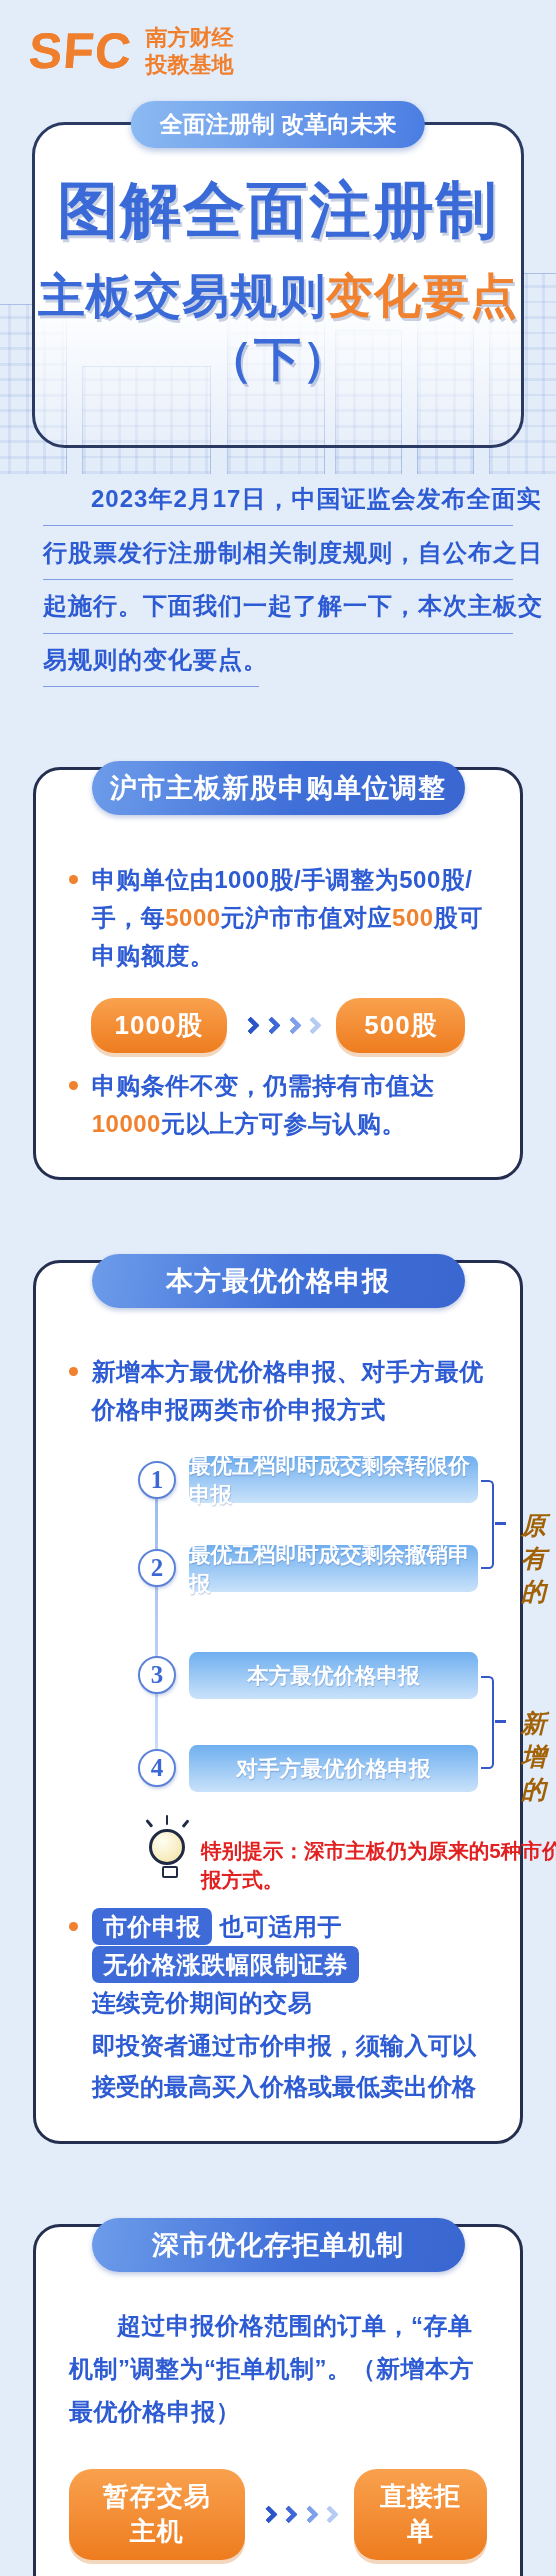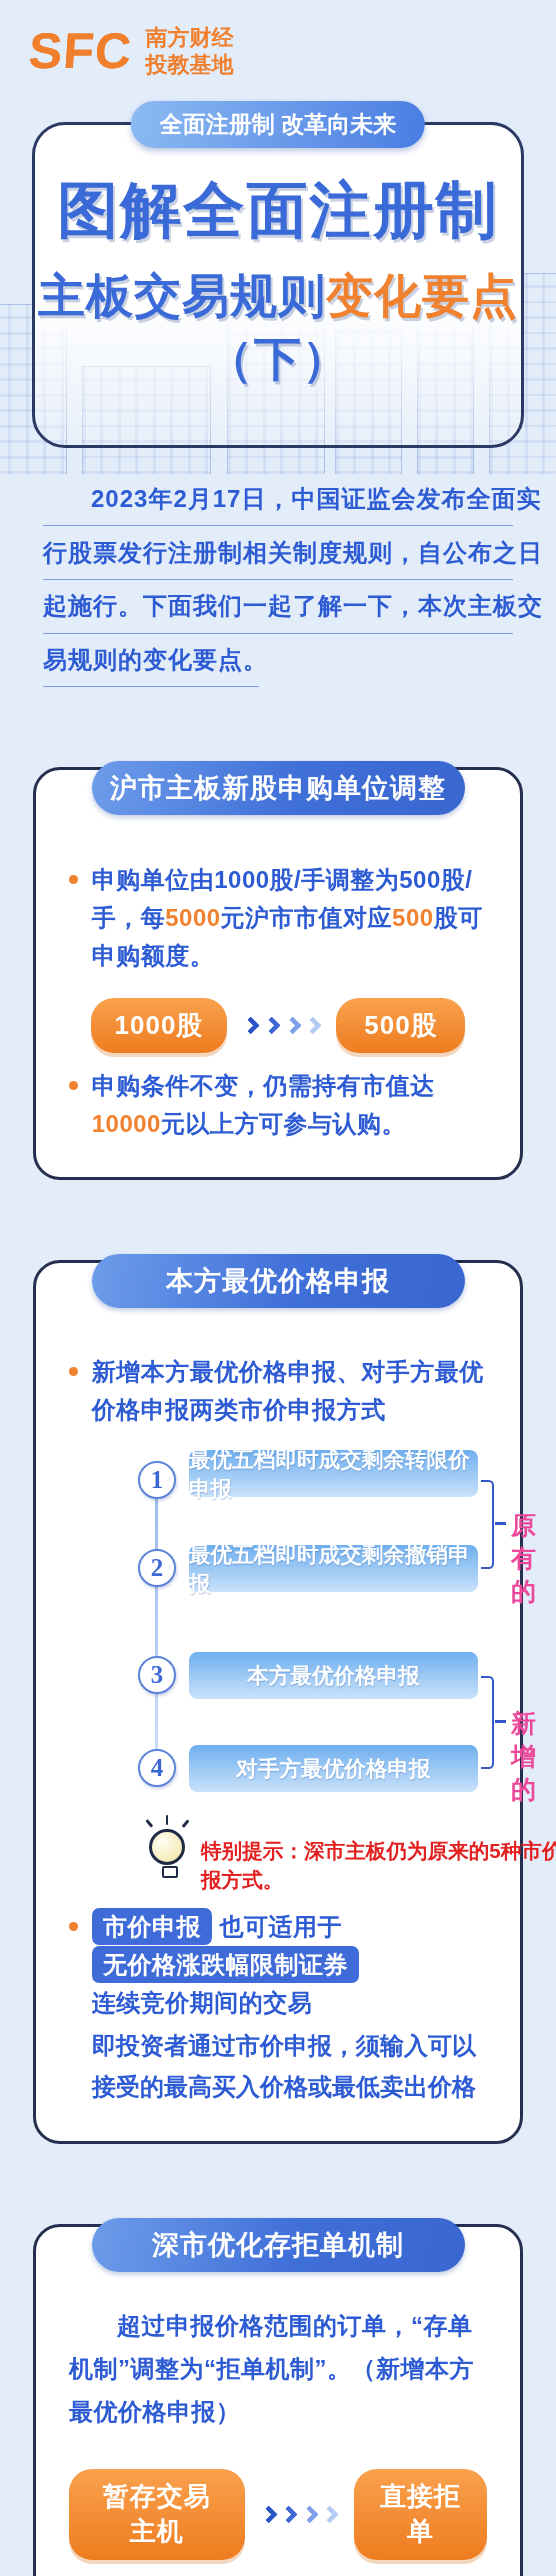--- a/index.html
+++ b/index.html
@@ -83,21 +83,21 @@
           font-family:"Liberation Serif","DejaVu Serif",serif; font-size:25px; font-weight:900;
           display:flex; align-items:center; justify-content:center;
           box-shadow:1px 2.1px 3.1px rgba(60,90,170,.25); }
   .fbox { position:absolute; left:120px; width:289px; height:47px; border-radius:8.2px;
           background:linear-gradient(180deg,#6fafef,#c9e2fa); color:#fff; font-size:21.6px;
           font-weight:900; display:flex; align-items:center; justify-content:center;
           text-shadow:0.5px 1px 1px rgba(50,90,160,.35); }
   .bracket { position:absolute; left:412px; width:13.4px; border:2.6px solid #3457c9; border-left:none;
              border-radius:0 5.2px 5.2px 0; }
   .btick { position:absolute; background:#3457c9; width:11.3px; height:2.6px; left:426px; }
-  .blabel { position:absolute; left:442px; color:#ec4899; font-size:25px; font-weight:900; }
+  .blabel { position:absolute; left:452px; color:#a16207; font-size:25px; font-weight:900;font-style:italic; }
 
   .bulbwrap { position:absolute; left:75px; top:374px; width:57px; height:67px; }
   .bulb { position:absolute; left:5.2px; top:13.4px; width:36px; height:36px; border-radius:50%;
           border:3.1px solid #1f2a44;
           background:radial-gradient(circle at 35% 30%,#fffef2,#f8edc2 60%,#eedf9a); }
   .bulb:after { content:""; position:absolute; left:10.3px; top:34px; width:11.3px; height:8.2px;
                 background:#fff; border:2.6px solid #1f2a44; border-radius:2.1px; }
   .ray { position:absolute; width:2.6px; height:9.3px; background:#1f2a44; border-radius:1.5px; }
   .r1 { left:21.6px; top:0; } .r2 { left:4.1px; top:4.1px; transform:rotate(-40deg); }
   .r3 { left:40px; top:4.1px; transform:rotate(40deg); }
@@ -178,21 +178,21 @@
     <div class="banner">本方最优价格申报</div>
     <div class="card">
       <div class="bullet">
         <span class="dot"></span>
         <div class="btext">新增本方最优价格申报、对手方最优价格申报两类市价申报方式</div>
       </div>
 
       <div class="flow">
         <div class="rail"></div>
         <div class="fcir" style="top:19.6px;">1</div>
-        <div class="fbox" style="top:9px;">最优五档即时成交剩余转限价申报</div>
+        <div class="fbox" style="top:15px;">最优五档即时成交剩余转限价申报</div>
         <div class="fcir" style="top:108px;">2</div>
         <div class="fbox" style="top:104px;">最优五档即时成交剩余撤销申报</div>
         <div class="bracket" style="top:39px;height:89px;"></div>
         <div class="btick" style="top:81px;"></div>
         <div class="blabel" style="top:68px;">原有的</div>
         <div class="fcir" style="top:215px;">3</div>
         <div class="fbox" style="top:211px;">本方最优价格申报</div>
         <div class="fcir" style="top:308px;">4</div>
         <div class="fbox" style="top:304px;">对手方最优价格申报</div>
         <div class="bracket" style="top:235px;height:93px;"></div>

